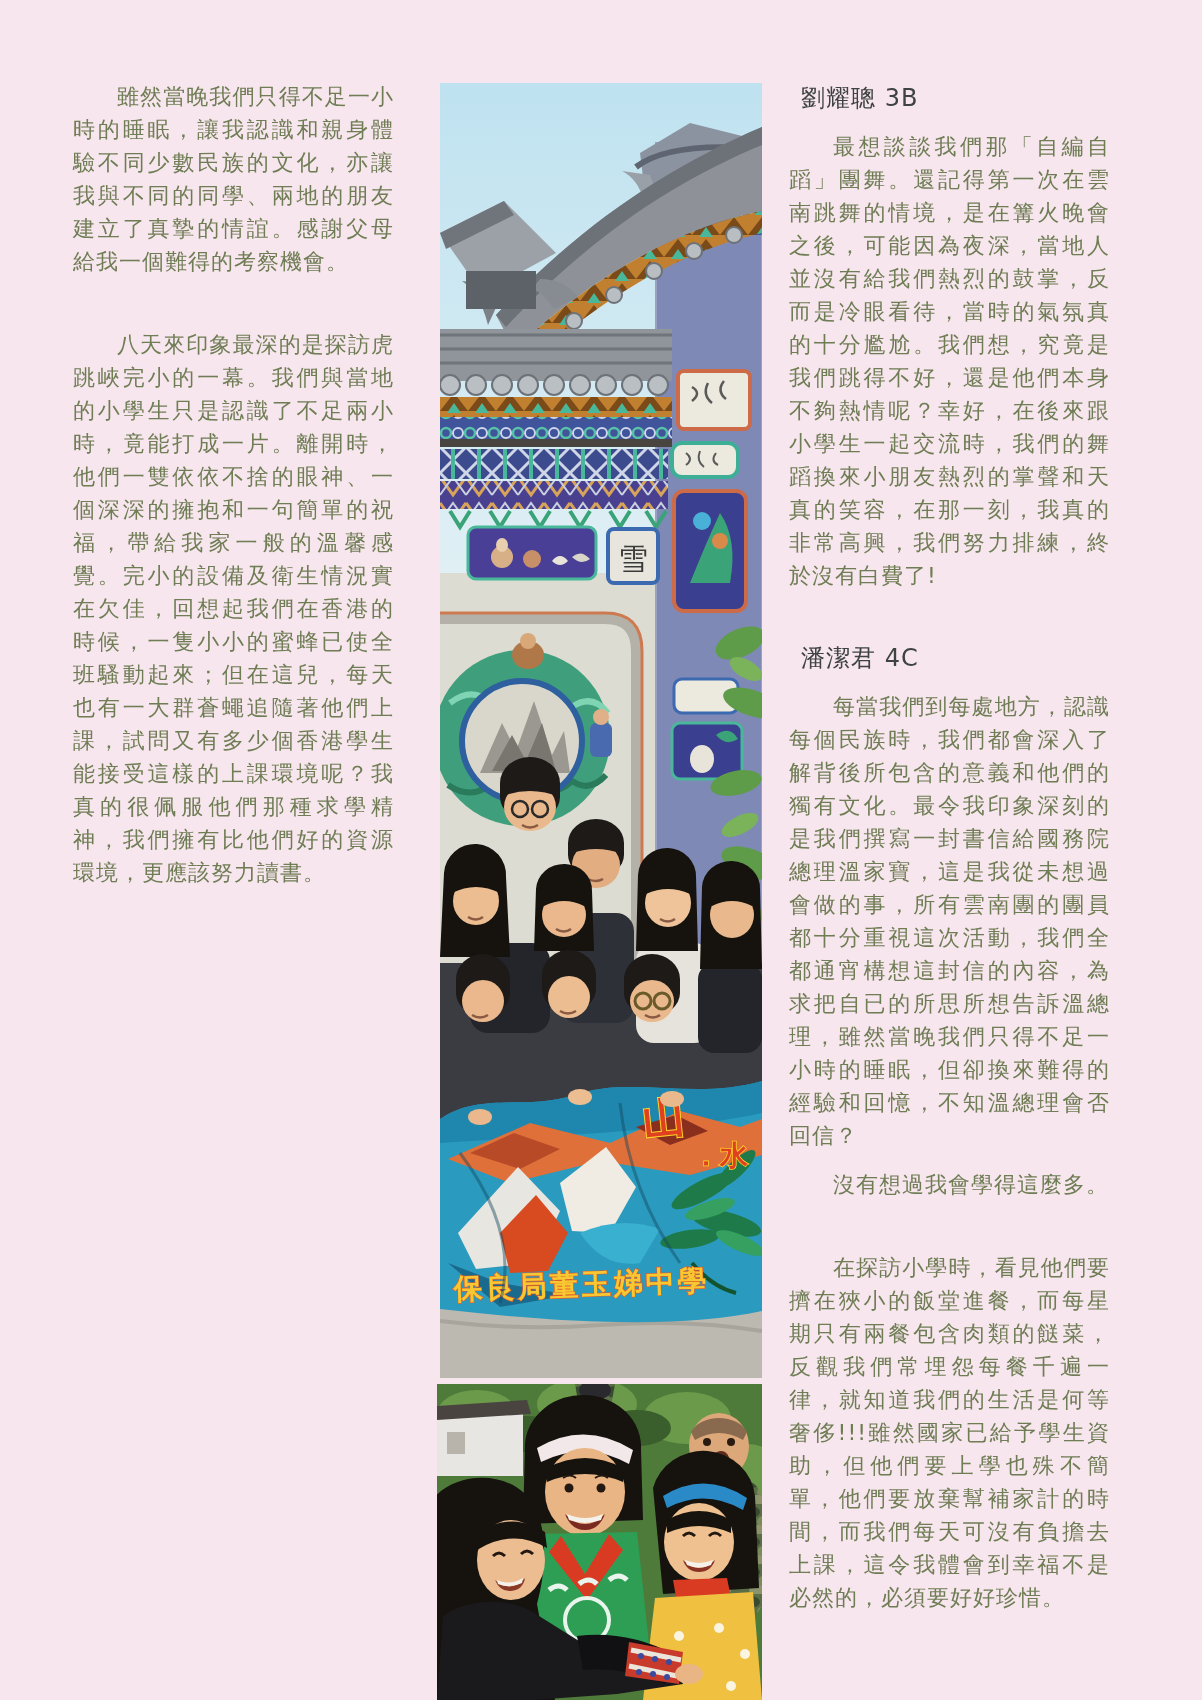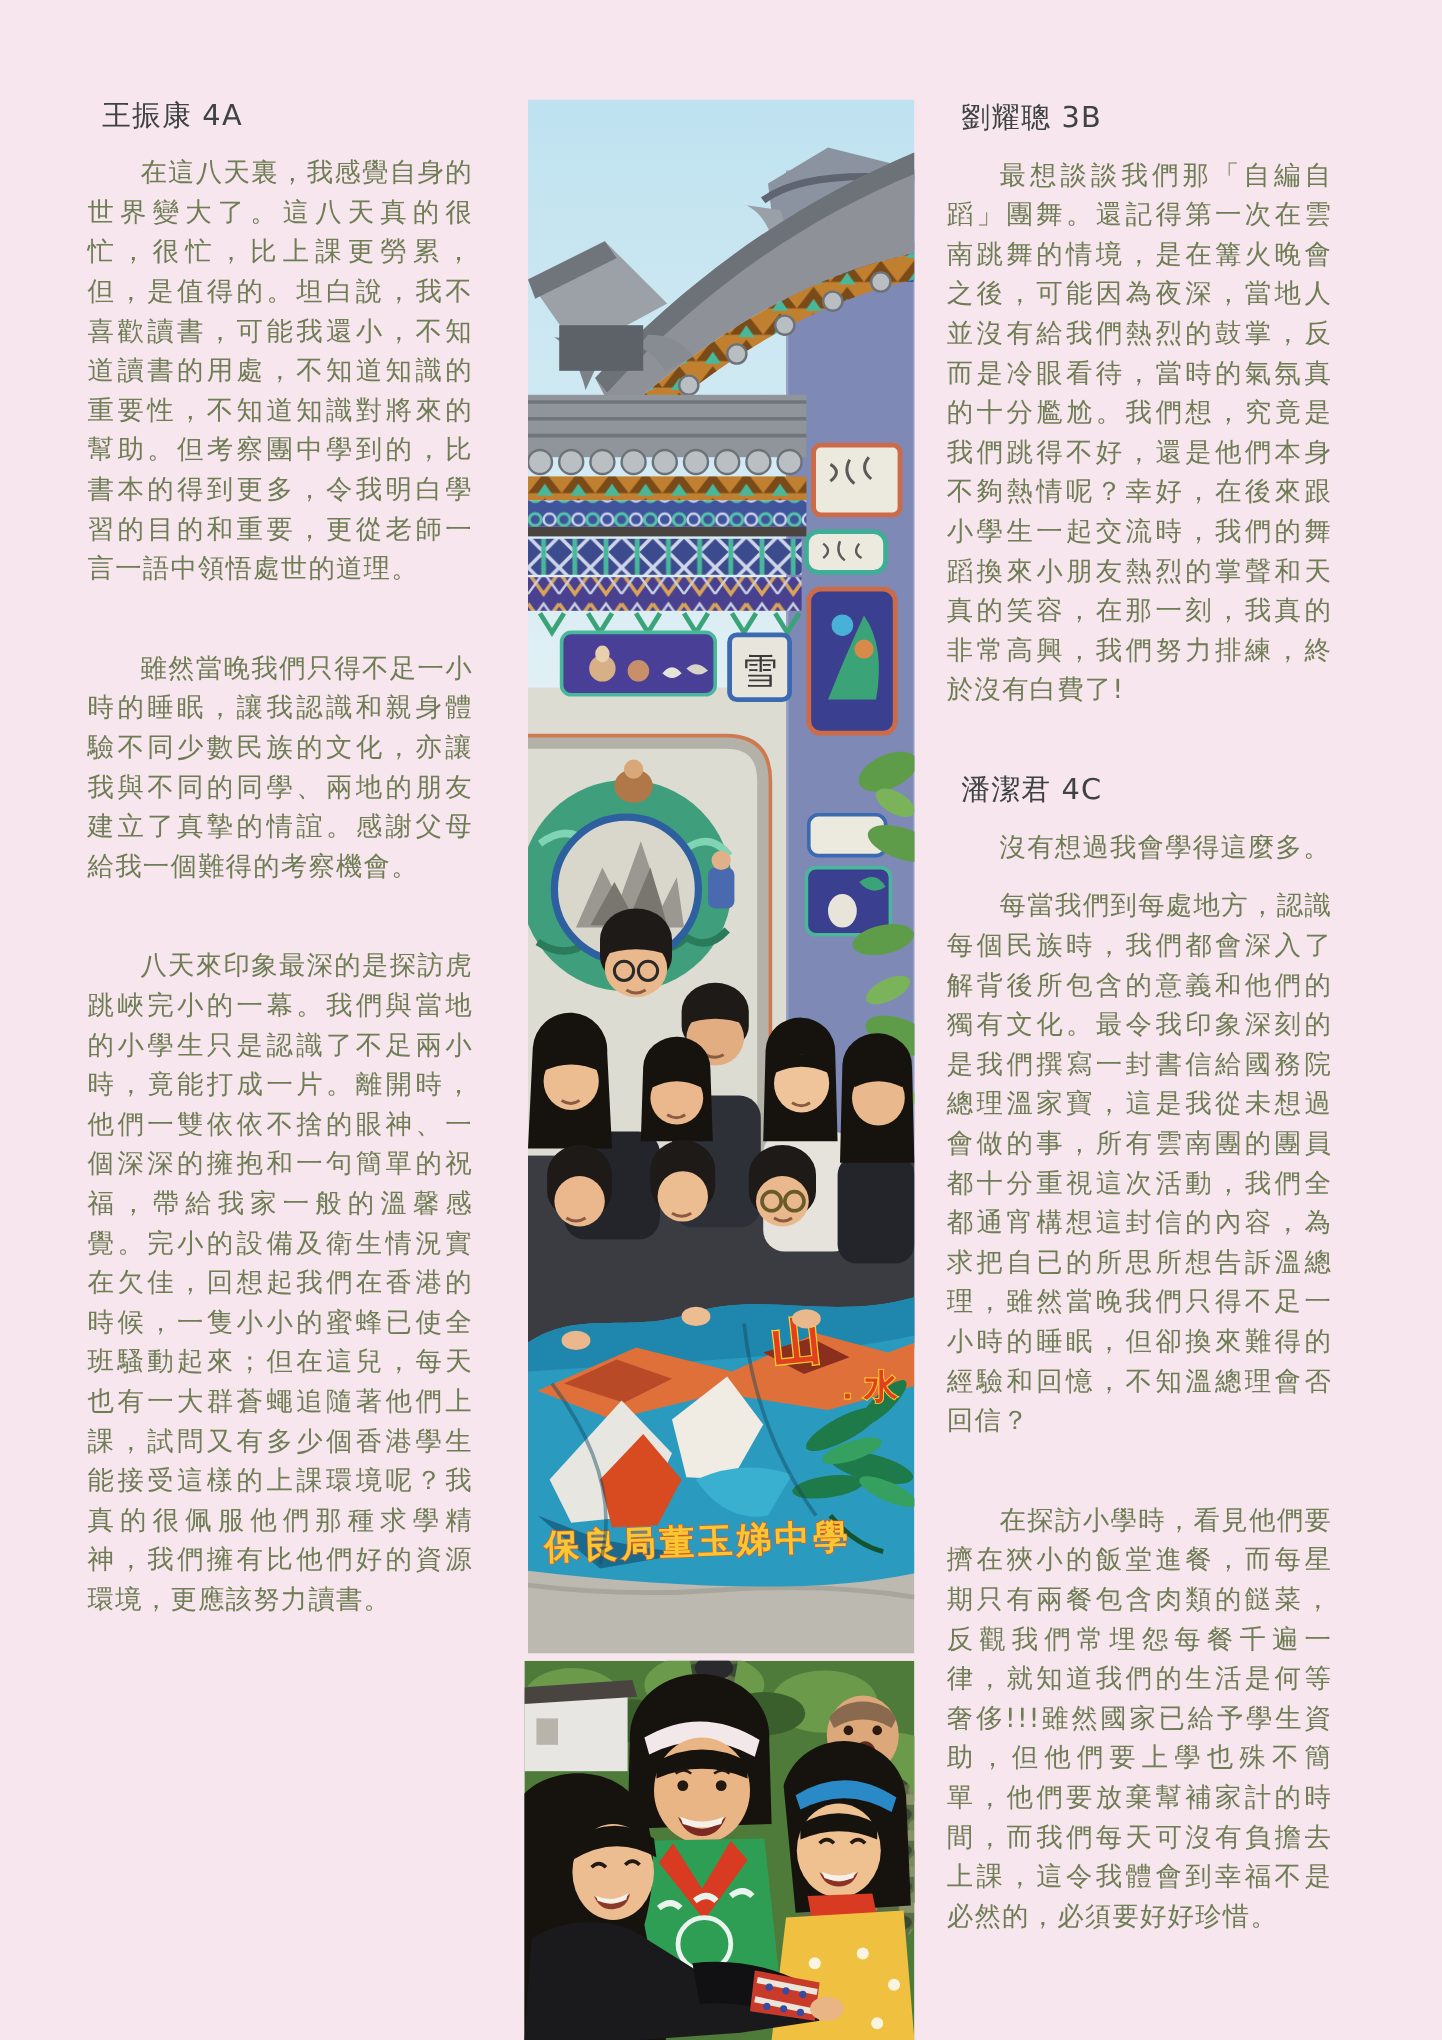--- a/index.html
+++ b/index.html
@@ -26,40 +26,36 @@
   .photo-children{left:437px;top:1384px;}
   svg{display:block;}
 </style>
 </head>
 <body>
 
 <div class="page">
 
   <div class="col col-left">
     <div class="entry">
-      <h3 class="author">王振康 4A</h3>
-      <p>在這八天裏，我感覺自身的世界變大了。這八天真的很忙，很忙，比上課更勞累，但，是值得的。坦白說，我不喜歡讀書，可能我還小，不知道讀書的用處，不知道知識的重要性，不知道知識對將來的幫助。但考察團中學到的，比書本的得到更多，令我明白學習的目的和重要，更從老師一言一語中領悟處世的道理。</p>
-    </div>
-    <div class="entry">
       <p>雖然當晚我們只得不足一小時的睡眠，讓我認識和親身體驗不同少數民族的文化，亦讓我與不同的同學、兩地的朋友建立了真摯的情誼。感謝父母給我一個難得的考察機會。</p>
     </div>
     <div class="entry">
       <p>八天來印象最深的是探訪虎跳峽完小的一幕。我們與當地的小學生只是認識了不足兩小時，竟能打成一片。離開時，他們一雙依依不捨的眼神、一個深深的擁抱和一句簡單的祝福，帶給我家一般的溫馨感覺。完小的設備及衛生情況實在欠佳，回想起我們在香港的時候，一隻小小的蜜蜂已使全班騷動起來；但在這兒，每天也有一大群蒼蠅追隨著他們上課，試問又有多少個香港學生能接受這樣的上課環境呢？我真的很佩服他們那種求學精神，我們擁有比他們好的資源環境，更應該努力讀書。</p>
     </div>
   </div>
 
   <div class="col col-right">
     <div class="entry">
       <h3 class="author">劉耀聰 3B</h3>
       <p>最想談談我們那「自編自蹈」團舞。還記得第一次在雲南跳舞的情境，是在篝火晚會之後，可能因為夜深，當地人並沒有給我們熱烈的鼓掌，反而是冷眼看待，當時的氣氛真的十分尷尬。我們想，究竟是我們跳得不好，還是他們本身不夠熱情呢？幸好，在後來跟小學生一起交流時，我們的舞蹈換來小朋友熱烈的掌聲和天真的笑容，在那一刻，我真的非常高興，我們努力排練，終於沒有白費了!</p>
     </div>
     <div class="entry">
       <h3 class="author">潘潔君 4C</h3>
+      <p>每當我們到每處地方，認識每個民族時，我們都會深入了解背後所包含的意義和他們的獨有文化。最令我印象深刻的是我們撰寫一封書信給國務院總理溫家寶，這是我從未想過會做的事，所有雲南團的團員都十分重視這次活動，我們全都通宵構想這封信的內容，為求把自已的所思所想告訴溫總理，雖然當晚我們只得不足一小時的睡眠，但卻換來難得的經驗和回憶，不知溫總理會否回信？</p>
       <p>沒有想過我會學得這麼多。</p>
-      <p>每當我們到每處地方，認識每個民族時，我們都會深入了解背後所包含的意義和他們的獨有文化。最令我印象深刻的是我們撰寫一封書信給國務院總理溫家寶，這是我從未想過會做的事，所有雲南團的團員都十分重視這次活動，我們全都通宵構想這封信的內容，為求把自已的所思所想告訴溫總理，雖然當晚我們只得不足一小時的睡眠，但卻換來難得的經驗和回憶，不知溫總理會否回信？</p>
     </div>
     <div class="entry">
       <p>在探訪小學時，看見他們要擠在狹小的飯堂進餐，而每星期只有兩餐包含肉類的餸菜，反觀我們常埋怨每餐千遍一律，就知道我們的生活是何等奢侈!!!雖然國家已給予學生資助，但他們要上學也殊不簡單，他們要放棄幫補家計的時間，而我們每天可沒有負擔去上課，這令我體會到幸福不是必然的，必須要好好珍惜。</p>
     </div>
   </div>
 
   <div class="photo photo-archway">
     <svg width="322" height="1295" viewBox="0 0 322 1295">
       <defs>
         <linearGradient id="sky" x1="0" y1="0" x2="0" y2="1">

